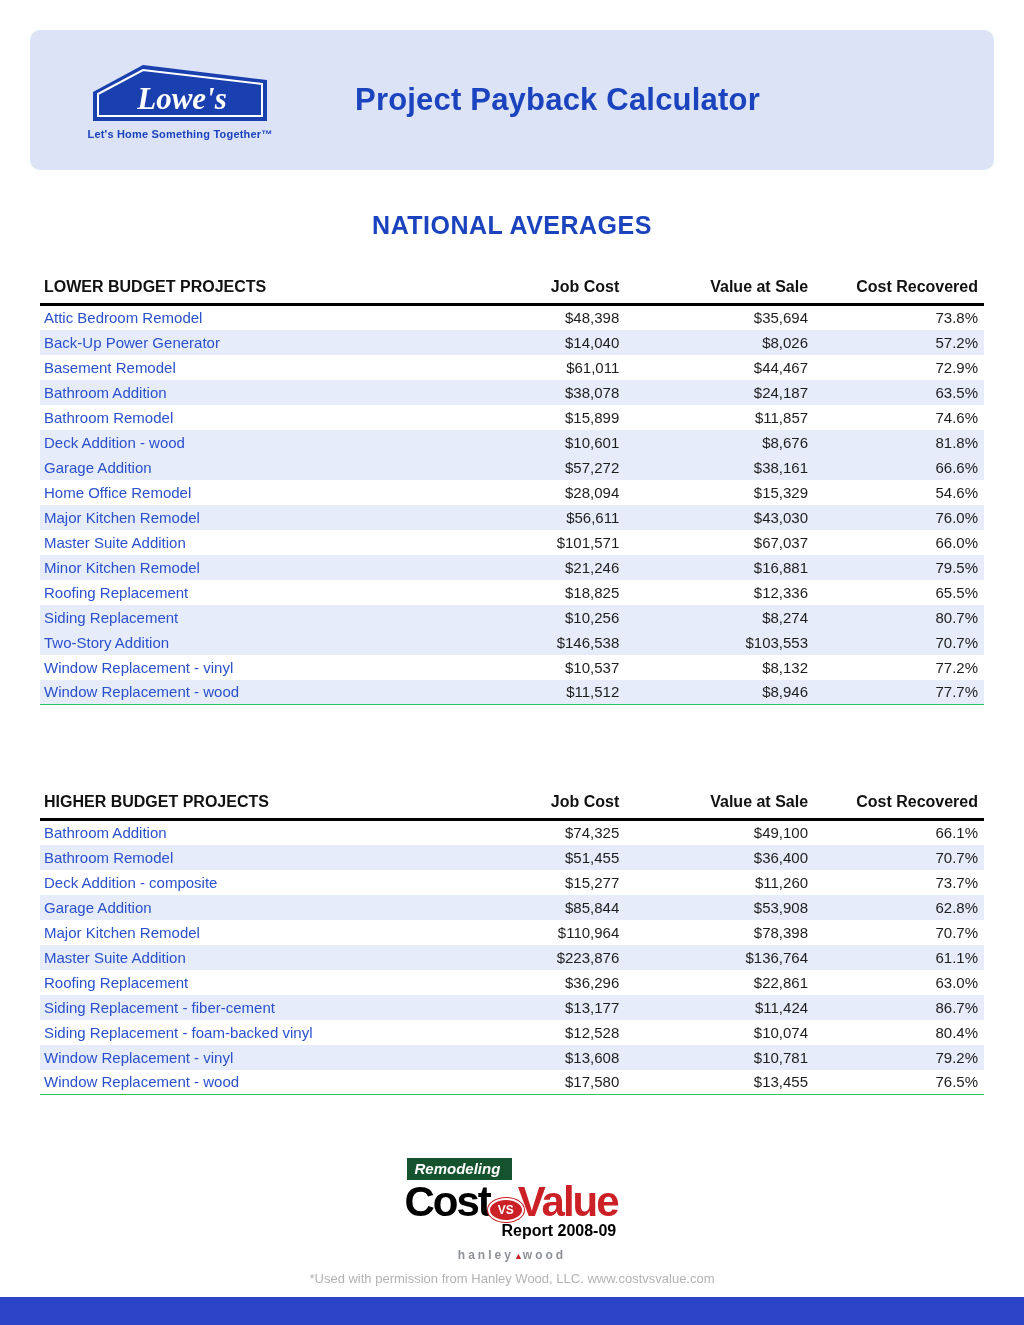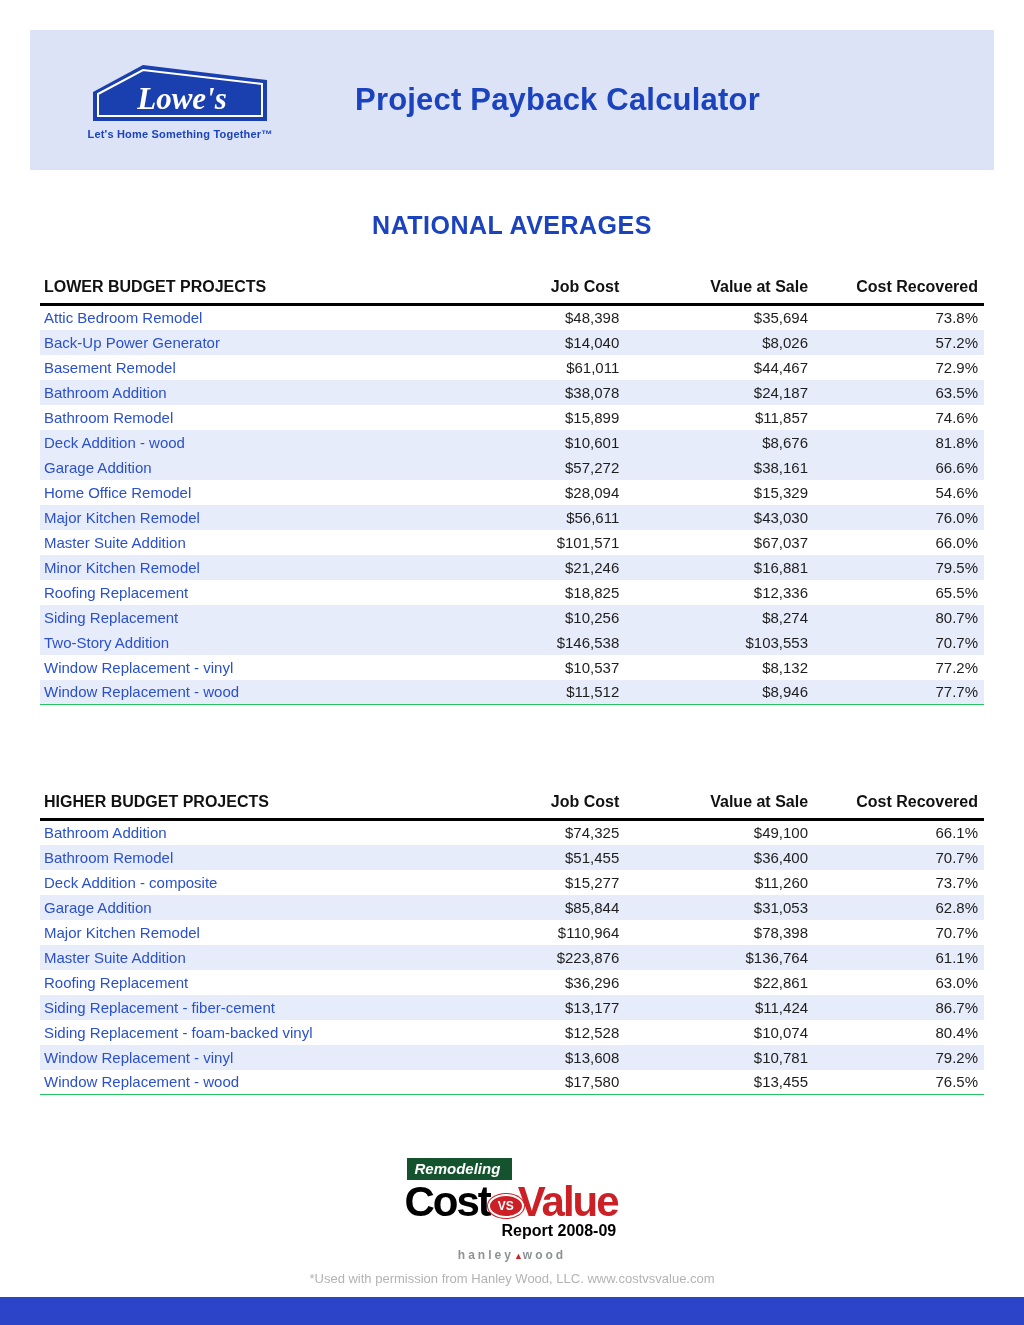--- a/index.html
+++ b/index.html
@@ -6,21 +6,21 @@
   html,body { background:#ffffff; }
   body {
     width:1024px; height:1325px; position:relative;
     font-family:"Liberation Sans", sans-serif;
     overflow:hidden;
   }
 
   
   .header-band {
     position:absolute; left:30px; top:30px; width:964px; height:140px;
-    background:#dde3f6; border-radius:0;
+    background:#dde3f6; border-radius:10px;
     display:flex; align-items:center;
   }
   .logo-block { margin-left:55px; width:190px; text-align:center; }
   .logo-svg { display:block; margin:0 auto; }
   .tagline { color:#1b43bd; font-weight:bold; font-size:11px; margin-top:3px; letter-spacing:0.2px; }
   .doc-title { color:#1b43bd; font-size:31px; font-weight:bold; margin-left:80px; letter-spacing:0.2px; }
 
   
   .section-title {
     position:absolute; top:211px; left:0; width:100%;
@@ -53,28 +53,28 @@
   .cvv {
     position:absolute; top:1158px; left:0; width:100%;
     display:flex; flex-direction:column; align-items:center;
   }
   .cvv-inner { width:215px; }
   .cvv-remodeling {
     display:inline-block; background:#14532d; color:#fff;
     font-style:italic; font-weight:bold; font-size:15px;
     padding:2px 12px 3px 8px; margin-left:2px;
   }
-  .cvv-main { display:flex; align-items:center; margin-top:-2px; }
+  .cvv-main { display:flex; align-items:flex-start; margin-top:-2px; }
   .cvv-cost { color:#000; font-weight:bold; font-size:42px; letter-spacing:-2px; }
   .cvv-vs {
     display:inline-flex; align-items:center; justify-content:center;
     background:#cc2027; color:#fff; font-weight:bold; font-size:12px;
     width:36px; height:24px; border-radius:50%;
     border:2px solid #fff; box-shadow:0 0 0 1px #cc2027;
-    margin:8px -4px 0 -2px; z-index:2;
+    margin:20px -4px 0 -2px; z-index:2;
   }
   .cvv-value { color:#cc2027; font-weight:bold; font-size:42px; letter-spacing:-2px; margin-left:-2px; }
   .cvv-report { font-weight:bold; font-size:16px; color:#000; margin:-4px 0 0 97px; }
   .cvv-publisher {
     margin-top:8px; text-align:center; color:#8e9296;
     font-size:12px; letter-spacing:3px; font-weight:bold;
   }
   .cvv-publisher .tri { color:#cc2027; font-size:9px; letter-spacing:0; }
 
   
@@ -252,21 +252,21 @@
         </tr>
         <tr>
           <td class="project">Deck Addition - composite</td>
           <td>$15,277</td>
           <td>$11,260</td>
           <td>73.7%</td>
         </tr>
         <tr class="striped">
           <td class="project">Garage Addition</td>
           <td>$85,844</td>
-          <td>$31,053</td>
+          <td>$53,908</td>
           <td>62.8%</td>
         </tr>
         <tr>
           <td class="project">Major Kitchen Remodel</td>
           <td>$110,964</td>
           <td>$78,398</td>
           <td>70.7%</td>
         </tr>
         <tr class="striped">
           <td class="project">Master Suite Addition</td>

